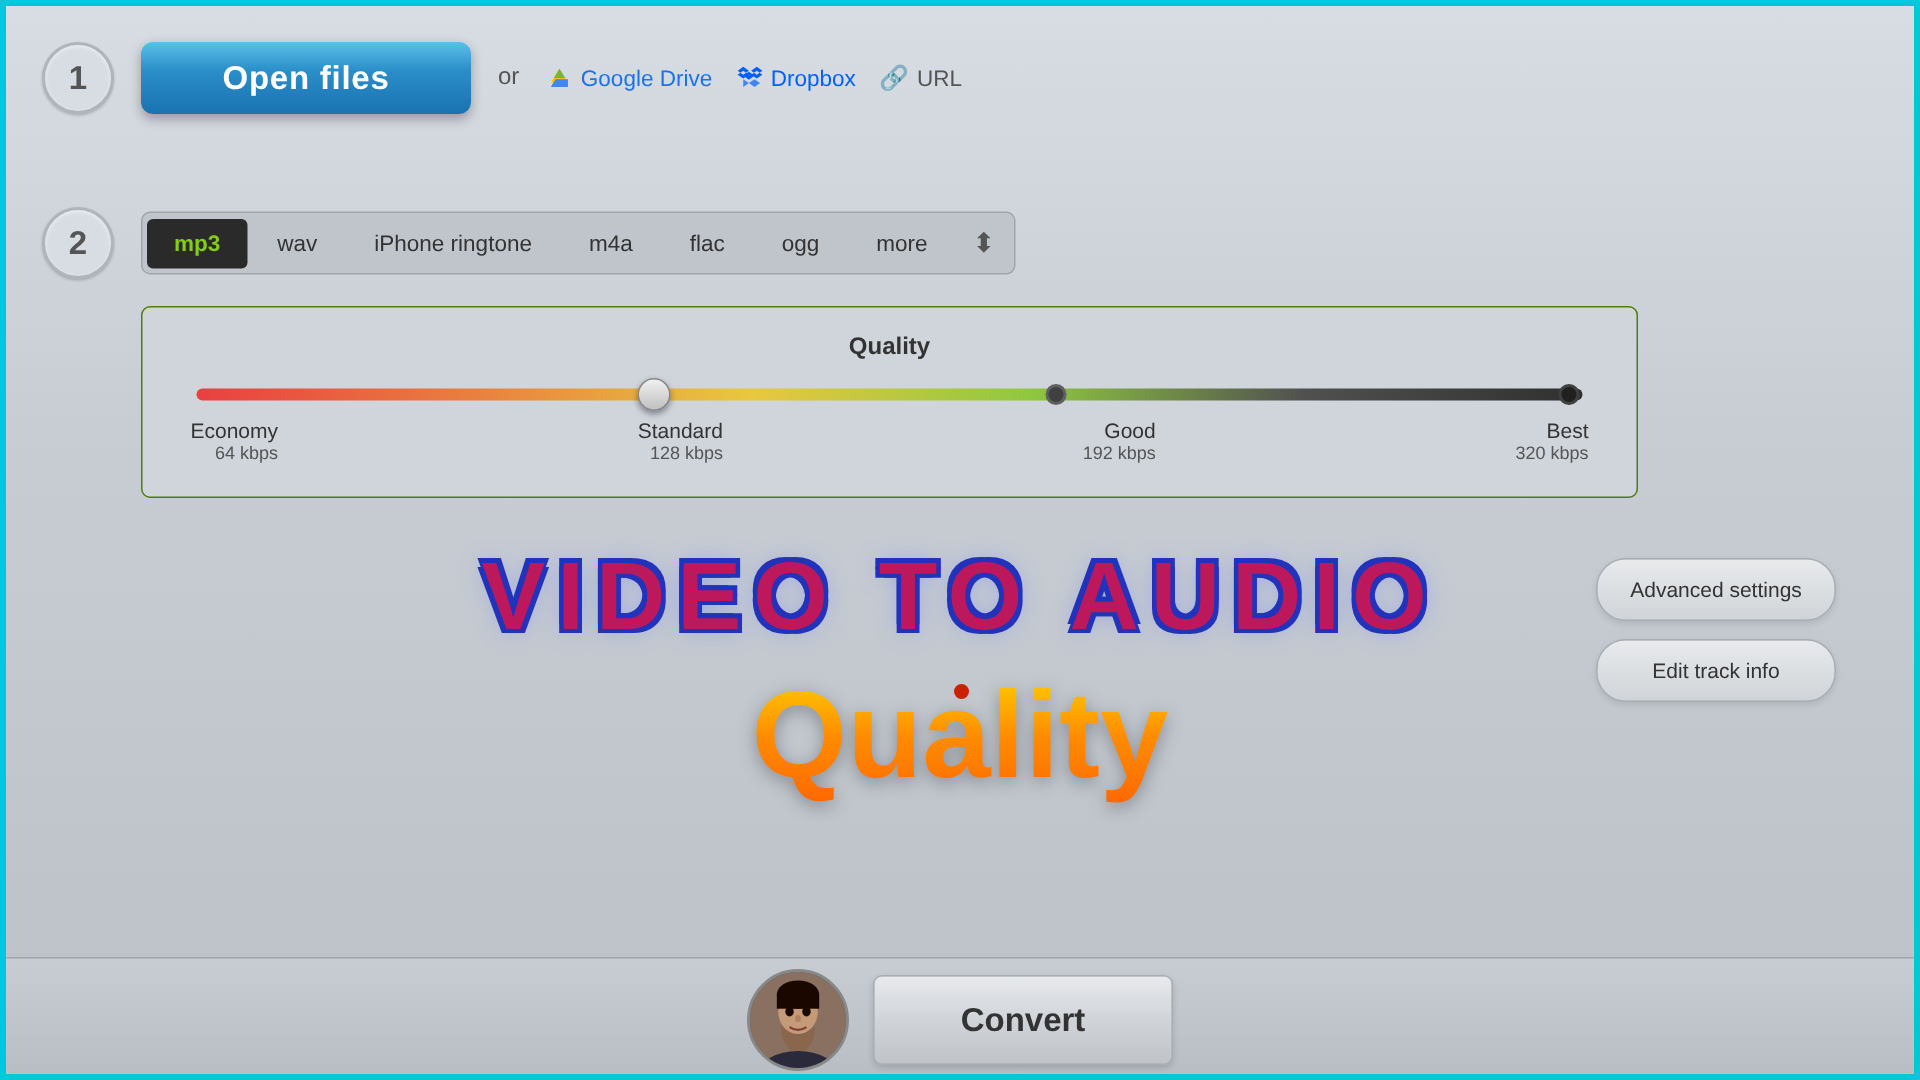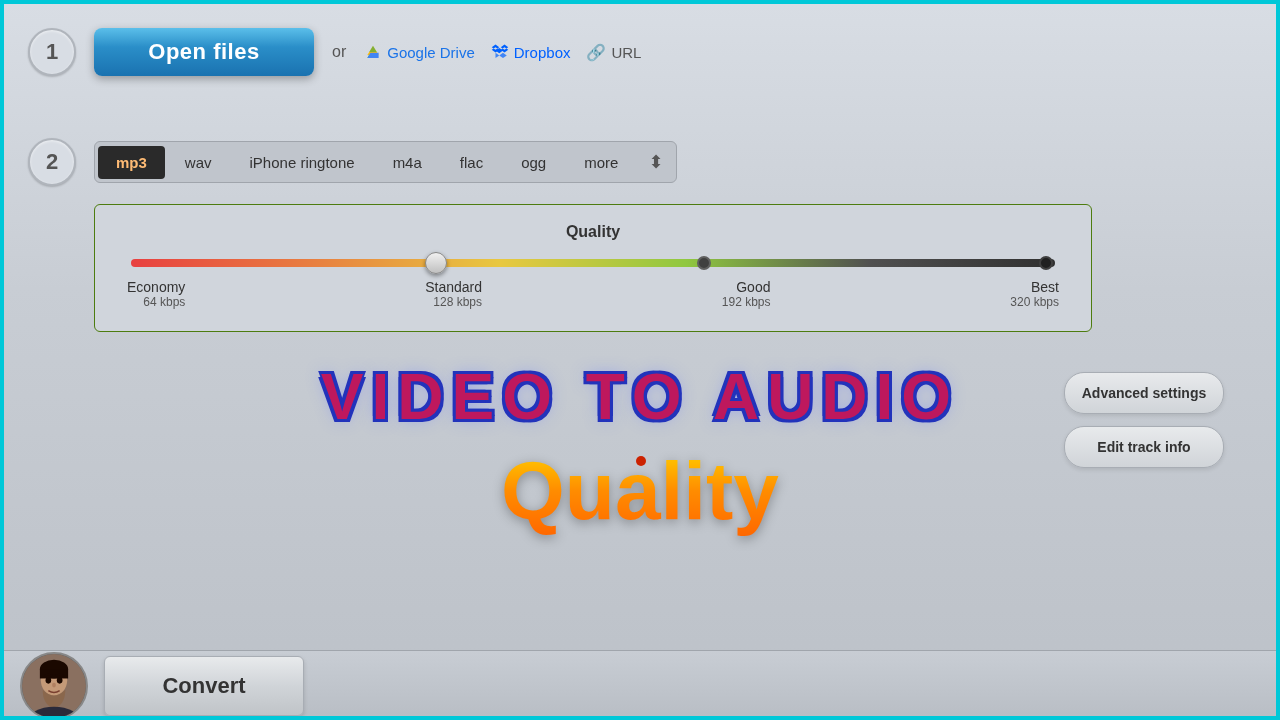--- a/index.html
+++ b/index.html
@@ -136,21 +136,21 @@
       border-radius: 4px;
       font-size: 15px;
       cursor: pointer;
       color: #333;
       border: none;
       background: transparent;
     }
 
     .format-tab.active {
       background: #2a2a2a;
-      color: #fdba74;
+      color: #84cc16;
       font-weight: bold;
     }
 
     .more-arrow {
       padding: 6px 10px;
       font-size: 18px;
       cursor: pointer;
       color: #555;
       background: transparent;
       border: none;
@@ -240,21 +240,20 @@
       width: 160px;
       padding: 12px 16px;
       background: linear-gradient(180deg, #e8eaec 0%, #d0d4d8 100%);
       border: 1px solid #a8adb4;
       border-radius: 20px;
       font-size: 14px;
       color: #333;
       cursor: pointer;
       text-align: center;
       box-shadow: 0 2px 4px rgba(0,0,0,0.1);
-      font-weight: bold;
     }
 
     
     .center-text-area {
       position: absolute;
       top: 360px;
       left: 0;
       right: 0;
       display: flex;
       flex-direction: column;
@@ -288,27 +287,28 @@
       text-shadow: none;
       filter: drop-shadow(0 3px 6px rgba(0,0,0,0.3));
     }
 
     
     .bottom-bar {
       position: absolute;
       bottom: 0;
       left: 0;
       right: 0;
-      height: 70px;
+      height: 82px;
       background: linear-gradient(180deg, #c8cdd4 0%, #b8bdc4 100%);
       border-top: 1px solid #a0a5ac;
       display: flex;
       align-items: center;
       padding: 0 20px;
       gap: 16px;
+      justify-content: center;
     }
 
     .avatar {
       width: 68px;
       height: 68px;
       border-radius: 50%;
       overflow: hidden;
       border: 2px solid #888;
       background: #666;
       display: flex;

